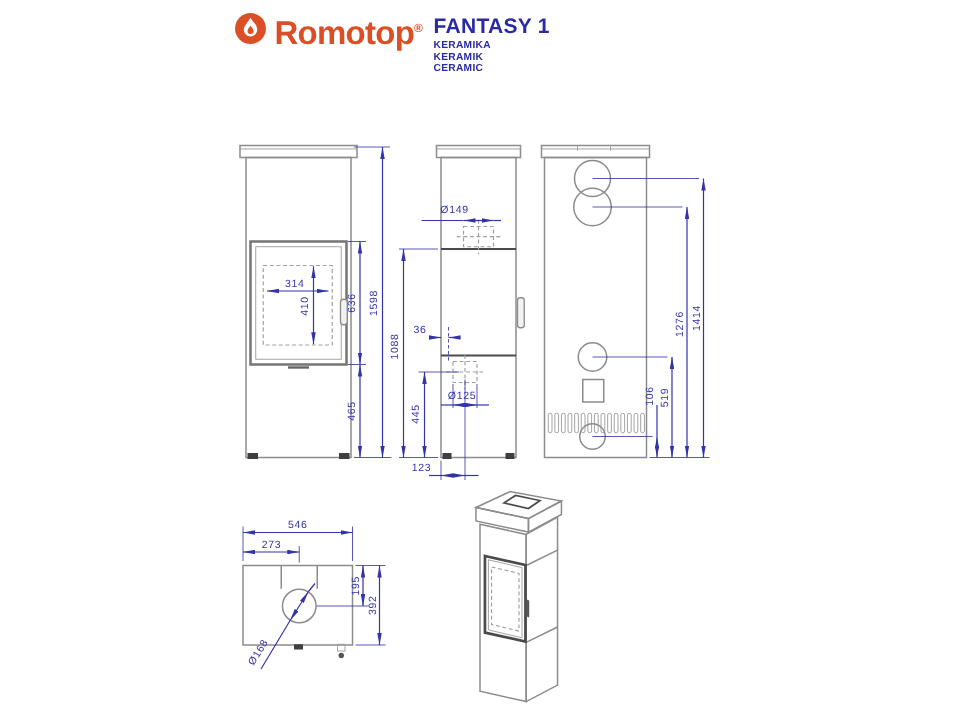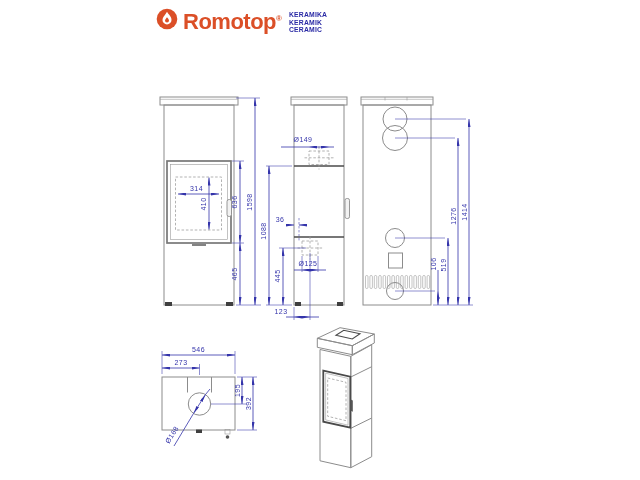--- a/index.html
+++ b/index.html
@@ -28,20 +28,21 @@
 
 <div class="logo">
   <svg class="flame" width="22" height="22" viewBox="0 0 22 22">
     <circle cx="11" cy="11" r="10.3" fill="#DB4F27"></circle>
     <path d="M11,3.8 C12.4,6.6 15.5,8.4 15.5,11.9 A4.5,4.5 0 0 1 6.5,11.9 C6.5,9.6 8.4,7.9 9.4,6.2 C9.9,5.4 10.6,4.6 11,3.8 Z" fill="#ffffff"></path>
     <path d="M11,9.2 C11.8,10.4 13,11.2 13,12.6 A2,2 0 0 1 9,12.6 C9,11.4 10.3,10.3 11,9.2 Z" fill="#DB4F27"></path>
   </svg>
   <span class="brand"><span>Romotop</span><sup>®</sup></span>
 </div>
 <div class="title-block">
+  <div class="model">FANTASY 1</div>
   <div class="subs">
     <div>KERAMIKA</div>
     <div>KERAMIK</div>
     <div>CERAMIC</div>
   </div>
 </div>
 
 <svg class="drawing" width="640" height="480" viewBox="0 0 640 480">
   <defs>
     <marker id="arr" markerUnits="userSpaceOnUse" markerWidth="8" markerHeight="3" viewBox="0 0 8 3" refX="8" refY="1.5" orient="auto-start-reverse">

